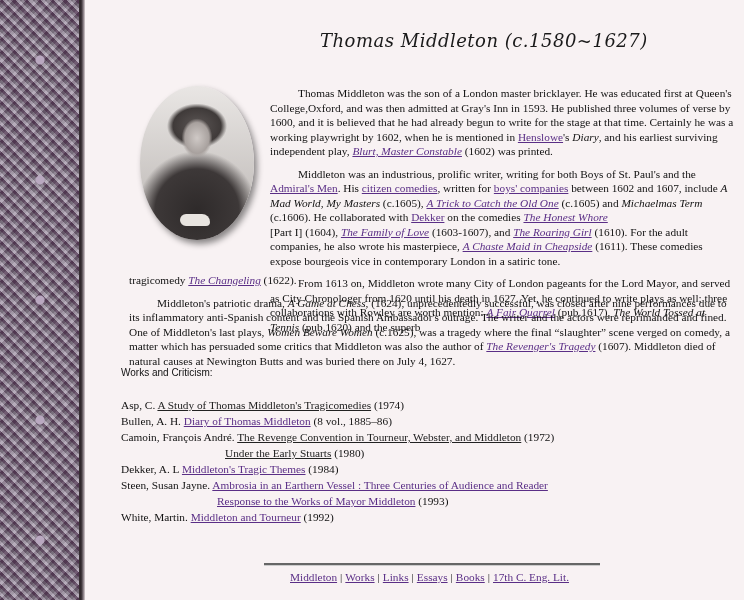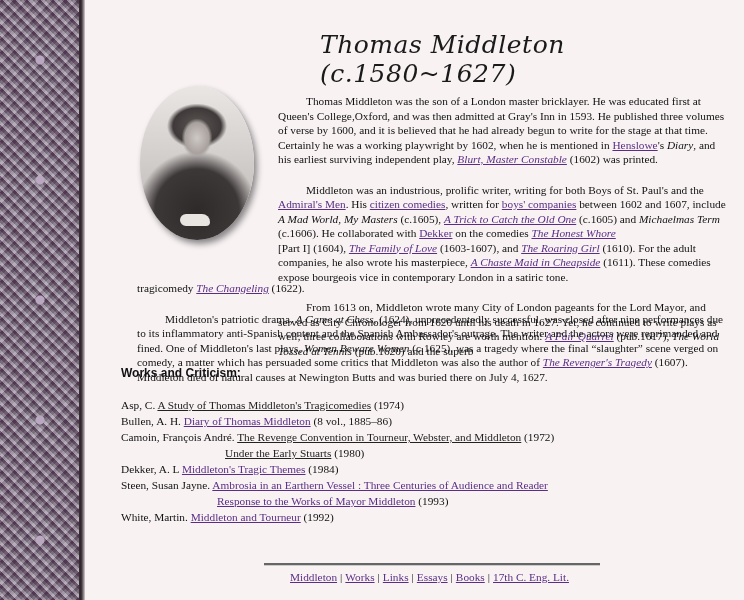--- a/index.html
+++ b/index.html
@@ -21,21 +21,21 @@
       radial-gradient(ellipse 40px 60px at 40px 60px, rgba(150,150,150,0.5), transparent 70%);
     background-size: 80px 120px, auto, auto, 80px 120px;
   }
   .border-edge {
     position: absolute; left: 79px; top: 0; width: 6px; height: 600px;
     background: linear-gradient(90deg, #3a3036 0, #2c2428 2px, #776c72 4px, #d9d0d3 6px);
   }
   .title {
     position: absolute; left: 320px; top: 30px;
     font-family: "DejaVu Serif", serif; font-style: italic;
-    font-size: 25px; letter-spacing: 0.5px; color: #1a1a1a;
+    font-size: 18px; letter-spacing: 0.5px; color: #1a1a1a;
   }
   .portrait {
     position: absolute; left: 140px; top: 86px; width: 114px; height: 154px;
     border-radius: 50%;
     background:
       radial-gradient(ellipse 22px 28px at 57px 52px, #cfc9c6 0, #a8a19e 55%, transparent 70%),
       radial-gradient(ellipse 40px 30px at 57px 40px, #5c5655 0, #3f3a39 60%, transparent 75%),
       radial-gradient(ellipse 60px 60px at 57px 125px, #2e2a2a 0, #3d3838 70%, transparent 100%),
       linear-gradient(#e9e6e4, #b8b3b0);
     box-shadow: 3px 4px 6px rgba(0,0,0,0.45);
@@ -46,30 +46,30 @@
     background: #e8e4e0; border-radius: 6px 8px 4px 6px;
   }
   .bio {
     position: absolute; left: 262px; top: 78px; width: 480px;
     line-height: 14.5px; margin: 0;
   }
   .bio-wide {
     position: absolute; left: 121px; top: 265px; width: 620px;
     line-height: 14.5px;
   }
-  p { margin: 16px; }
+  p { margin: 8px; }
   .indent { text-indent: 28px; }
   a { color: #5a2e86; text-decoration: underline; }
   a.dark { color: #222; }
   i { font-style: italic; }
   .works {
     position: absolute; left: 121px; top: 365px; width: 620px; line-height: 16px;
   }
   .works h3 {
-    font-family: "Liberation Sans", sans-serif; font-size: 12px; font-weight: bold;
+    font-family: "Liberation Sans", sans-serif; font-size: 10px; font-weight: normal;
     margin: 0 0 16px 0; color: #111;
   }
   .works .cont { padding-left: 104px; }
   .works .cont2 { padding-left: 96px; }
   .hr {
     position: absolute; left: 264px; top: 563px; width: 336px; height: 2px;
     background: #666; border-bottom: 1px solid #ccc;
   }
   .footer {
     position: absolute; left: 290px; top: 571px; width: 300px;

